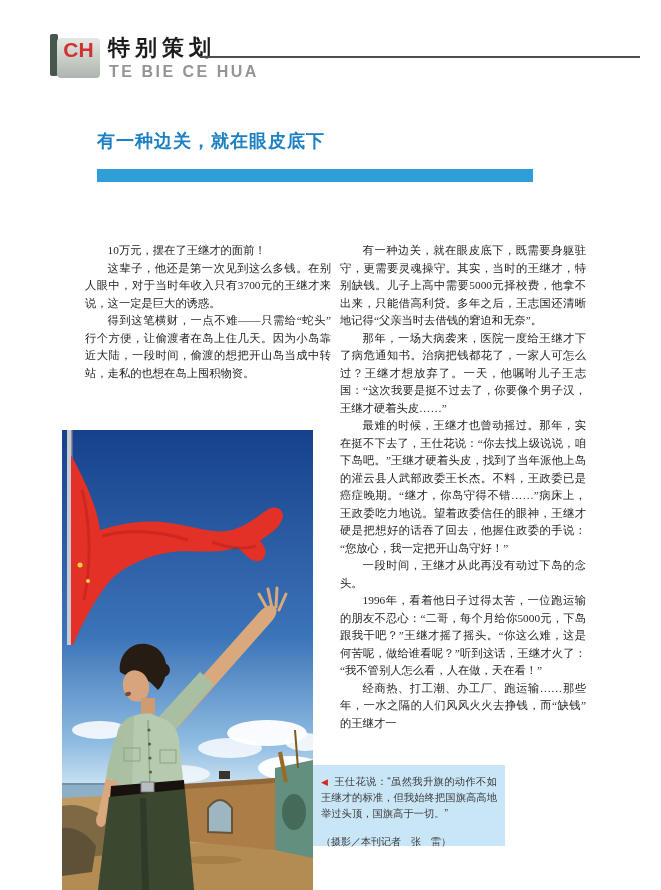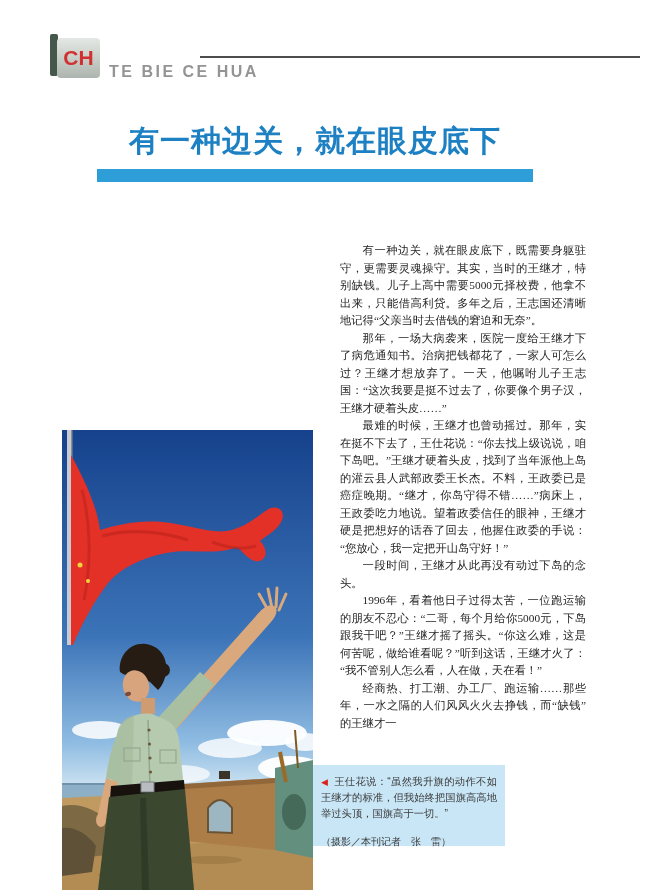--- a/index.html
+++ b/index.html
@@ -9,42 +9,42 @@
     font-family:"Liberation Serif","DejaVu Serif",serif;
   }
   
   .logo-spine {
     position:absolute; left:50px; top:34px; width:8px; height:42px;
     background:#46584c; border-radius:2px;
   }
   .logo-box {
     position:absolute; left:57px; top:38px; width:43px; height:40px;
     background:linear-gradient(180deg,#e4e8e4 0%,#c3c9c3 60%,#aeb4ae 100%);
-    border-radius:4px; display:flex; align-items:center; justify-content:center;
+    border-radius:4px; display:flex; justify-content:center;
     font-family:"Liberation Sans","DejaVu Sans",sans-serif;
     font-weight:bold; font-size:21px; color:#d03030; letter-spacing:0px;
   }
   .section-title {
     position:absolute; left:108px; top:33px;
     font-family:"Liberation Sans","DejaVu Sans",sans-serif;
     font-size:22px; font-weight:bold; color:#1b1b1b; letter-spacing:5px;
   }
   .section-subtitle {
     position:absolute; left:109px; top:63px;
     font-family:"Liberation Sans","DejaVu Sans",sans-serif;
     font-size:16px; font-weight:bold; color:#949494; letter-spacing:2.5px;
   }
   .header-rule {
     position:absolute; left:200px; top:56px; width:440px; height:0;
     border-top:2px solid #4d4d4d;
   }
   
   .article-title {
     position:absolute; left:97px; top:124px; width:436px;
-    text-align:center; font-size:30px; font-weight:bold;
+    font-size:18px; font-weight:bold;
     color:#1c80c3; letter-spacing:1px; line-height:34px;
   }
   .title-bar {
     position:absolute; left:97px; top:169px; width:436px; height:13px;
     background:#2d9ed8;
   }
   
   .col { position:absolute; top:242px; width:246px; }
   .col-left  { left:85px; }
   .col-right { left:340px; }
@@ -73,26 +73,32 @@
 </style>
 </head>
 <body>
 
 <div class="page">
 
   <div class="logo-spine"></div>
   <div class="logo-box">
     <span>CH</span>
   </div>
+  <div class="section-title">特别策划</div>
   <div class="section-subtitle">TE BIE CE HUA</div>
   <div class="header-rule"></div>
 
   <div class="article-title">有一种边关，就在眼皮底下</div>
   <div class="title-bar"></div>
 
+  <div class="col col-left">
+    <p>10万元，摆在了王继才的面前！</p>
+    <p>这辈子，他还是第一次见到这么多钱。在别人眼中，对于当时年收入只有3700元的王继才来说，这一定是巨大的诱惑。</p>
+    <p>得到这笔横财，一点不难——只需给“蛇头”行个方便，让偷渡者在岛上住几天。因为小岛靠近大陆，一段时间，偷渡的想把开山岛当成中转站，走私的也想在岛上囤积物资。</p>
+  </div>
 
   <div class="col col-right">
     <p>有一种边关，就在眼皮底下，既需要身躯驻守，更需要灵魂操守。其实，当时的王继才，特别缺钱。儿子上高中需要5000元择校费，他拿不出来，只能借高利贷。多年之后，王志国还清晰地记得“父亲当时去借钱的窘迫和无奈”。</p>
     <p>那年，一场大病袭来，医院一度给王继才下了病危通知书。治病把钱都花了，一家人可怎么过？王继才想放弃了。一天，他嘱咐儿子王志国：“这次我要是挺不过去了，你要像个男子汉，王继才硬着头皮……”</p>
     <p>最难的时候，王继才也曾动摇过。那年，实在挺不下去了，王仕花说：“你去找上级说说，咱下岛吧。”王继才硬着头皮，找到了当年派他上岛的灌云县人武部政委王长杰。不料，王政委已是癌症晚期。“继才，你岛守得不错……”病床上，王政委吃力地说。望着政委信任的眼神，王继才硬是把想好的话吞了回去，他握住政委的手说：“您放心，我一定把开山岛守好！”</p>
     <p>一段时间，王继才从此再没有动过下岛的念头。</p>
     <p>1996年，看着他日子过得太苦，一位跑运输的朋友不忍心：“二哥，每个月给你5000元，下岛跟我干吧？”王继才摇了摇头。“你这么难，这是何苦呢，做给谁看呢？”听到这话，王继才火了：“我不管别人怎么看，人在做，天在看！”</p>
     <p>经商热、打工潮、办工厂、跑运输……那些年，一水之隔的人们风风火火去挣钱，而“缺钱”的王继才一</p>
   </div>
 

